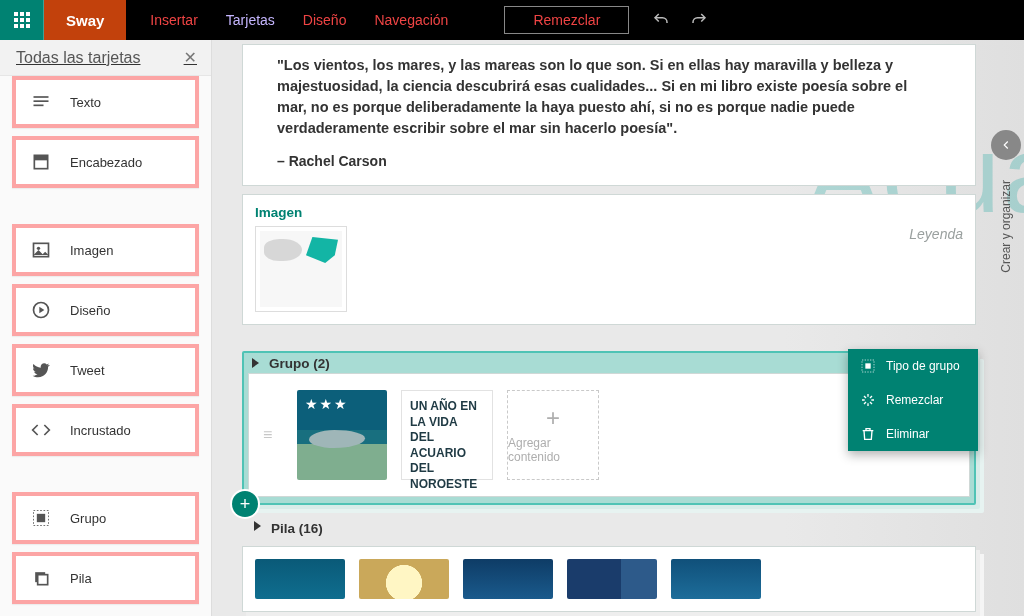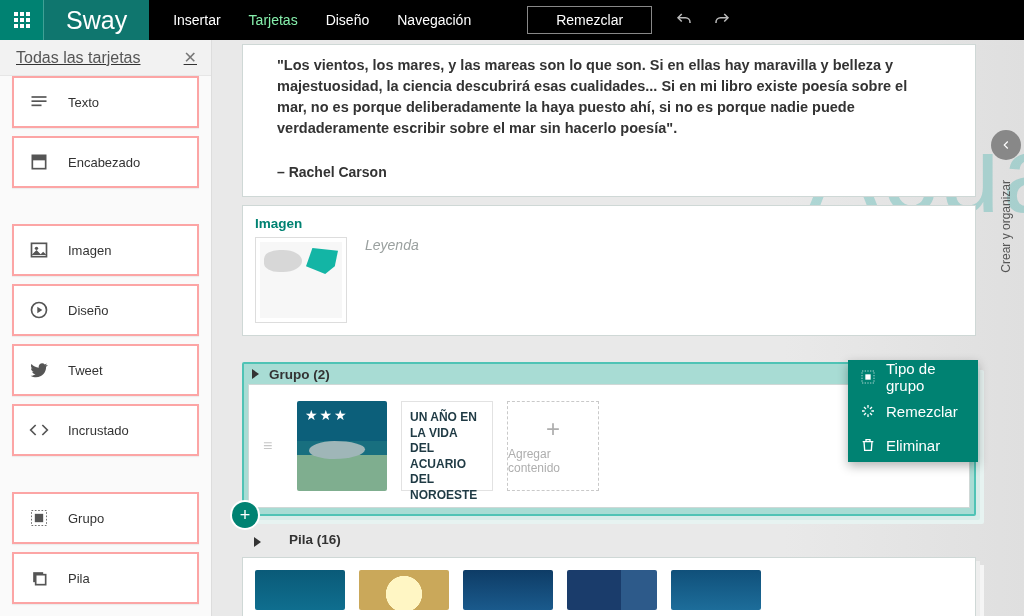--- a/index.html
+++ b/index.html
@@ -3,64 +3,64 @@
 <meta charset="utf-8">
 <style>
   * { box-sizing: border-box; margin: 0; padding: 0; }
   html, body { width: 1024px; height: 616px; overflow: hidden; font-family: "Segoe UI", Arial, sans-serif; font-size: 13px; color: #333; background:#fff; }
   body { position: relative; }
 
   
   .topbar { height: 40px; background: #000; display: flex; align-items: stretch; color: #fff; position: relative; z-index: 10; }
   .waffle { width: 44px; background: #008272; display: flex; align-items: center; justify-content: center; border-right: 1px solid rgba(255,255,255,.25); cursor: pointer; }
   .waffle svg { width: 16px; height: 16px; fill: #fff; }
-  .brand { background: #0f766e; padding: 0 22px; display: flex; align-items: center; font-size: 25px; font-weight: 400; cursor: pointer; }
+  .brand { background: #c2410c; padding: 0 22px; display: flex; align-items: center; font-size: 15px; font-weight: 700; cursor: pointer; }
   .menu { display: flex; align-items: center; padding-left: 24px; gap: 28px; }
-  .menu-item { color: #ffffff; cursor: pointer; font-size: 14px; }
-  .menu-item.active { color: #86efac; }
+  .menu-item { color: #ef4444; cursor: pointer; font-size: 14px; }
+  .menu-item.active { color: #c4b5fd; }
   .remix { border: 1px solid #888; padding: 5px 28px; margin-left: 28px; cursor: pointer; font-size: 14px; }
   .history { display: flex; align-items: center; margin-left: 20px; gap: 14px; }
   .hist-btn { width: 24px; height: 24px; display:flex; align-items:center; justify-content:center; cursor:pointer; }
   .hist-btn svg { width: 18px; height: 18px; stroke:#bbb; fill:none; stroke-width:2; }
 
   
   .main { position:absolute; top:40px; bottom:0; left:0; right:0; display:flex; }
 
   
   .sidebar { width: 212px; border-right: 1px solid #ddd; background:#fafafa; display:flex; flex-direction:column; }
   .side-header { height:42px; display:flex; align-items:center; justify-content:space-between; padding: 0 14px 0 16px; border-bottom:1px solid #e6e6e6; background:#f2f2f2;text-decoration:underline; }
   .side-title { font-size:16px; color:#555; }
   .side-close { font-size:16px; color:#777; cursor:pointer; }
   .side-sub { font-size:12px; color:#666; padding:14px 14px 10px 16px; }
   .card-list { padding: 0 12px 12px; display:flex; flex-direction:column; gap:8px; }
   .card-gap { height:20px; }
-  .card-btn { height:52px; background:#fff; border:2px solid #fca5a5; box-shadow:0 1px 1px rgba(0,0,0,.05); display:flex; align-items:center; padding:0 14px; gap:18px; cursor:pointer; }
+  .card-btn { height:52px; background:#fff; border:4px solid #fca5a5; box-shadow:0 1px 1px rgba(0,0,0,.05); display:flex; align-items:center; padding:0 14px; gap:18px; cursor:pointer; }
   .card-icon { width:22px; height:22px; display:flex; align-items:center; justify-content:center; color:#555; }
   .card-icon svg { width:20px; height:20px; fill:#555; }
 
   
   .canvas { flex:1; position:relative; overflow:hidden; background:#e9e9e9; }
   .bgword { position:absolute; right:-80px; top:70px; font-size:110px; color:rgba(0,160,150,.25); font-weight:300; letter-spacing:2px; pointer-events:none; }
   .bgimg { position:absolute; right:0; top:0; bottom:0; width:240px; background:linear-gradient(90deg, rgba(255,255,255,0), rgba(200,200,200,.3)); pointer-events:none;}
   .right-rail { position:absolute; right:0; top:0; bottom:0; width:36px; display:flex; flex-direction:column; align-items:center; z-index:4;}
   .rail-circle { width:30px; height:30px; border-radius:50%; background:#888; display:flex; align-items:center; justify-content:center; margin-top:90px; cursor:pointer; }
   .rail-circle svg { width:14px; height:14px; stroke:#fff; fill:none; stroke-width:2;}
   .rail-label { writing-mode: vertical-rl; transform:rotate(180deg); font-size:12px; color:#555; margin-top:20px; }
 
   .storyline { position:absolute; left:30px; right:48px; top:0; bottom:0; overflow:visible; }
 
   
   .quote-card { background:#fff; border:1px solid #cfd8d6; margin:4px 0 8px; padding:10px 34px 16px; }
   .quote-text { font-size:14.5px; font-weight:600; color:#333; line-height:1.45; }
-  .quote-author { font-size:14px; font-weight:600; margin-top:25px; }
+  .quote-author { font-size:14px; font-weight:600; margin-top:14px; }
 
   
   .image-card { background:#fff; border:1px solid #cfd8d6; padding:10px 12px 12px; margin-bottom:26px; position:relative; }
   .card-typelabel { color:#008272; font-weight:600; font-size:13.5px; margin-bottom:6px; }
-  .img-row { display:flex; gap:18px; align-items:flex-start; }
+  .img-row { display:flex; gap:18px; align-items:flex-start;justify-content:space-between; }
   .img-thumb { width:92px; height:86px; border:1px solid #ddd; background:#fff; padding:4px; }
   .img-thumb-inner { width:100%; height:100%; background:
       linear-gradient(#f7f7f7,#f7f7f7); position:relative; }
   .worldbits { position:absolute; inset:6px 4px 20px 4px; }
   .worldbits::before{content:"";position:absolute;left:0;top:2px;width:38px;height:22px;background:#d7d7d7;border-radius:40% 50% 50% 40%;}
   .worldbits::after{content:"";position:absolute;right:0;top:0;width:32px;height:26px;background:#13b5a5;clip-path:polygon(20% 0,100% 10%,90% 70%,60% 100%,0 70%);} 
   .caption { color:#9aa09f; font-style:italic; font-size:14px; }
 
   
   .group-wrap { position:relative; margin-bottom:12px; }
@@ -75,26 +75,26 @@
   .stars { position:absolute; top:6px; left:8px; color:#fff; font-size:14px; letter-spacing:2px;}
   .shark::after{content:"";position:absolute;left:12px;top:40px;width:56px;height:18px;background:#9fb6b8;border-radius:50% 60% 60% 50%/60% 50% 60% 50%;}
   .tile-title { width:92px; height:90px; border:1px solid #e2e2e2; padding:8px 8px; font-size:12px; font-weight:700; color:#1f3a44; line-height:1.3;}
   .add-tile { width:92px; height:90px; border:1px dashed #c9c9c9; display:flex; flex-direction:column; align-items:center; justify-content:center; color:#aeaeae; font-size:12px; gap:6px; cursor:pointer;}
   .add-tile .plus{ font-size:24px; line-height:1;}
   .group-check { position:absolute; right:16px; top:50%; transform:translateY(-50%); color:#14a38b; font-size:18px;}
   .insert-pill { position:absolute; left:-10px; bottom:-12px; width:26px; height:26px; background:#008272; border-radius:50%; display:flex; align-items:center;justify-content:center; color:#fff; font-size:18px; cursor:pointer; box-shadow:0 0 0 2px #fff;}
   
   
   .ctx { position:absolute; right:-2px; top:-2px; width:130px; background:#008272; color:#fff; box-shadow:0 4px 10px rgba(0,0,0,.3); z-index:20;}
-  .ctx-item { height:34px; display:flex; align-items:center; gap:10px; padding:0 12px; font-size:15px; cursor:pointer;}
+  .ctx-item { height:34px; display:flex; align-items:center; gap:10px; padding:0 12px; font-size:12px; cursor:pointer;}
   .ctx-ic { width:16px; height:16px; display:flex; align-items:center; justify-content:center;}
   .ctx-ic svg{width:16px;height:16px;fill:#fff;}
 
   
-  .pila-header { display:flex; align-items:flex-end; gap:28px; padding:4px 12px; }
+  .pila-header { display:flex; align-items:flex-start; gap:10px; padding:4px 12px; }
   .pila-strip { background:#fff; border:1px solid #cfd8d6; margin-top:6px; padding:12px; display:flex; gap:14px; box-shadow: 4px 4px 0 #eee, 8px 8px 0 #f5f5f5;}
   .thumb { width:90px; height:40px; border-radius:2px;}
   .t1{background:linear-gradient(#0a5a78,#0f6e8f);}
   .t2{background:radial-gradient(circle at 50% 60%, #fff6c4 0 35%, #caa85a 36% 100%);}
   .t3{background:linear-gradient(#0e3c66,#1a5a8c);}
   .t4{background:linear-gradient(90deg,#1a3c6b 0 60%,#2d5a8a 60% 100%);}
   .t5{background:linear-gradient(#10507a,#1d6d9a);}
 </style>
 </head>
 <body>

